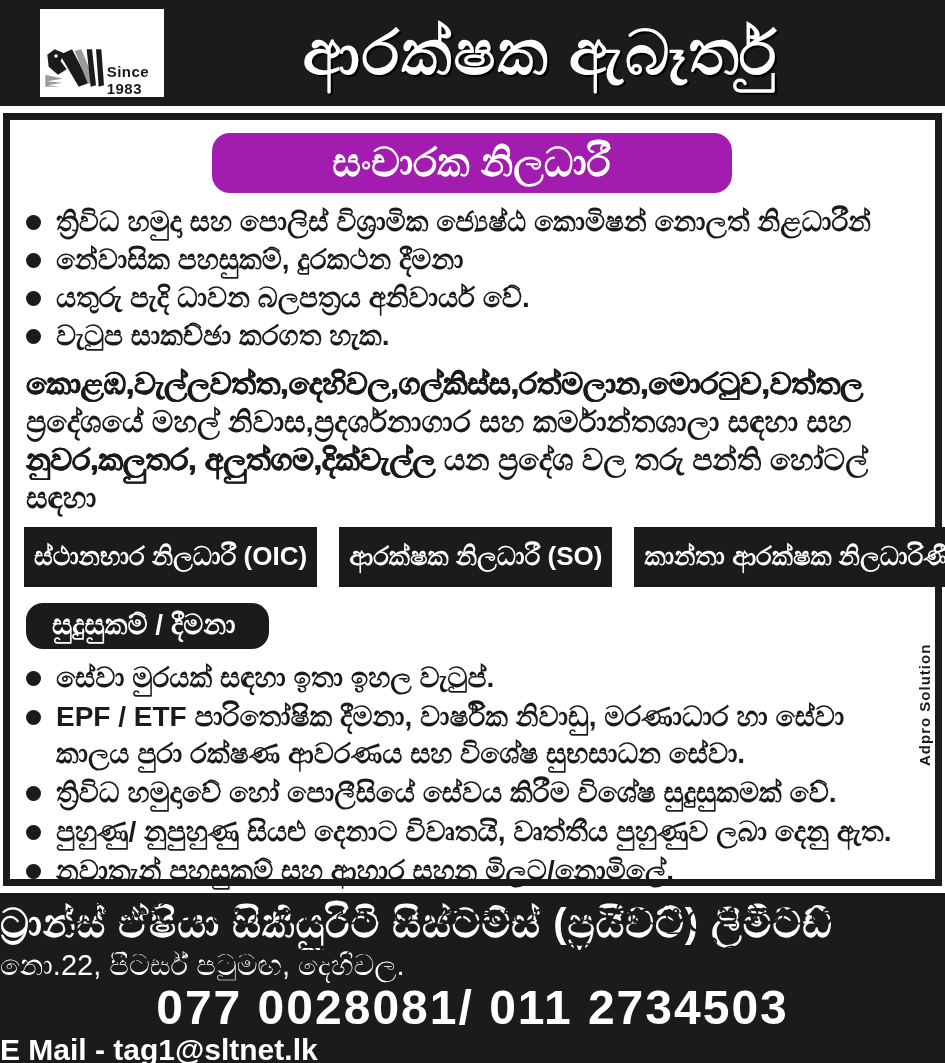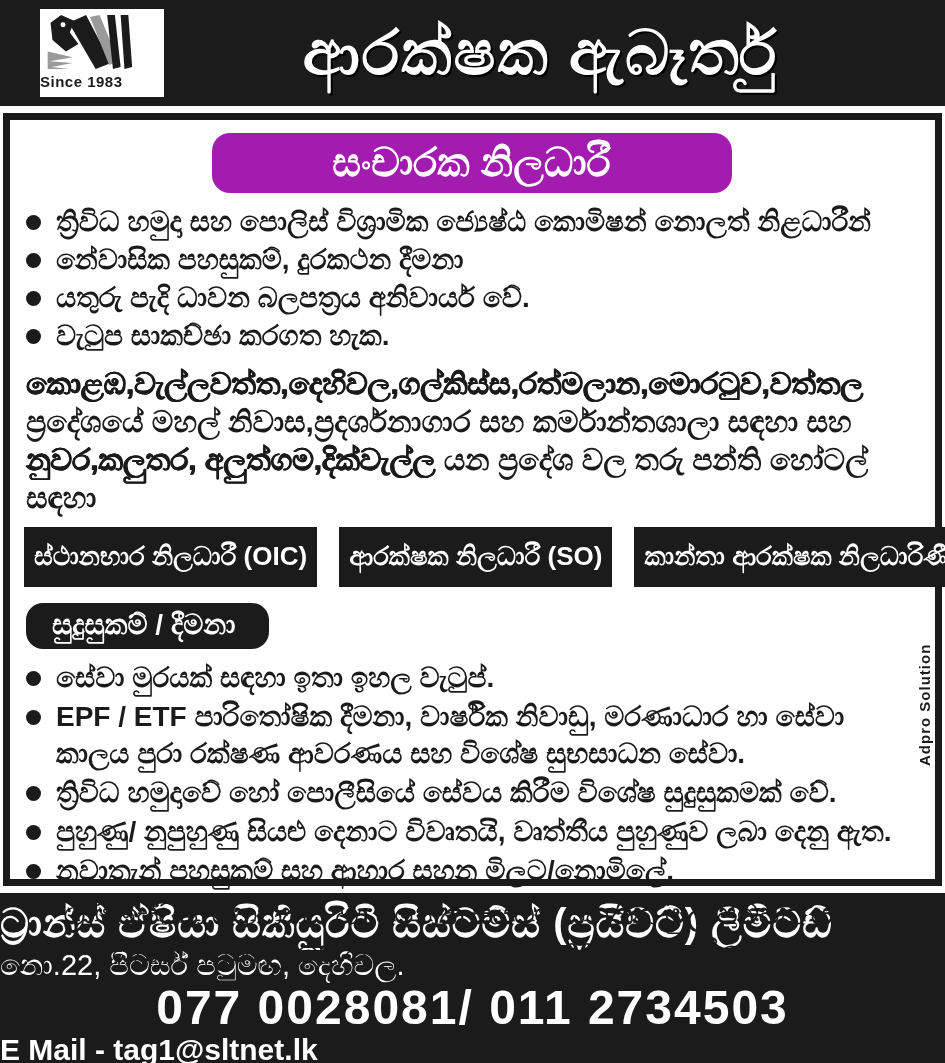--- a/index.html
+++ b/index.html
@@ -9,21 +9,21 @@
     position:relative; width:945px; height:1063px; margin:0 auto;
     background:#ffffff; color:#1b1b1b; overflow:hidden;
   }
   
   .hdr {
     height:106px; background:#1b1b1b; display:flex; align-items:center;
     padding:0 20px 0 38px;
   }
   .logo-box {
     width:128px; height:92px; background:#ffffff; border:2px solid #1b1b1b;
-    display:flex; flex-direction:column; align-items:flex-start; justify-content:flex-start;
+    display:flex; flex-direction:row; align-items:flex-end; justify-content:flex-start;
     padding-top:4px; flex:0 0 auto;
   }
   .logo-box svg { width:96px; height:58px; display:block; }
   .logo-caption { font-size:15px; font-weight:bold; color:#1b1b1b; letter-spacing:.5px; margin-top:2px; }
   .hdr-title {
     flex:1; text-align:center; color:#ffffff; font-weight:bold;
     font-size:62px; letter-spacing:2px; line-height:1; padding-right:10px;
     text-shadow:2px 2px 0 #000;
   }
   .hdr-gap { height:7px; background:#ffffff; }

